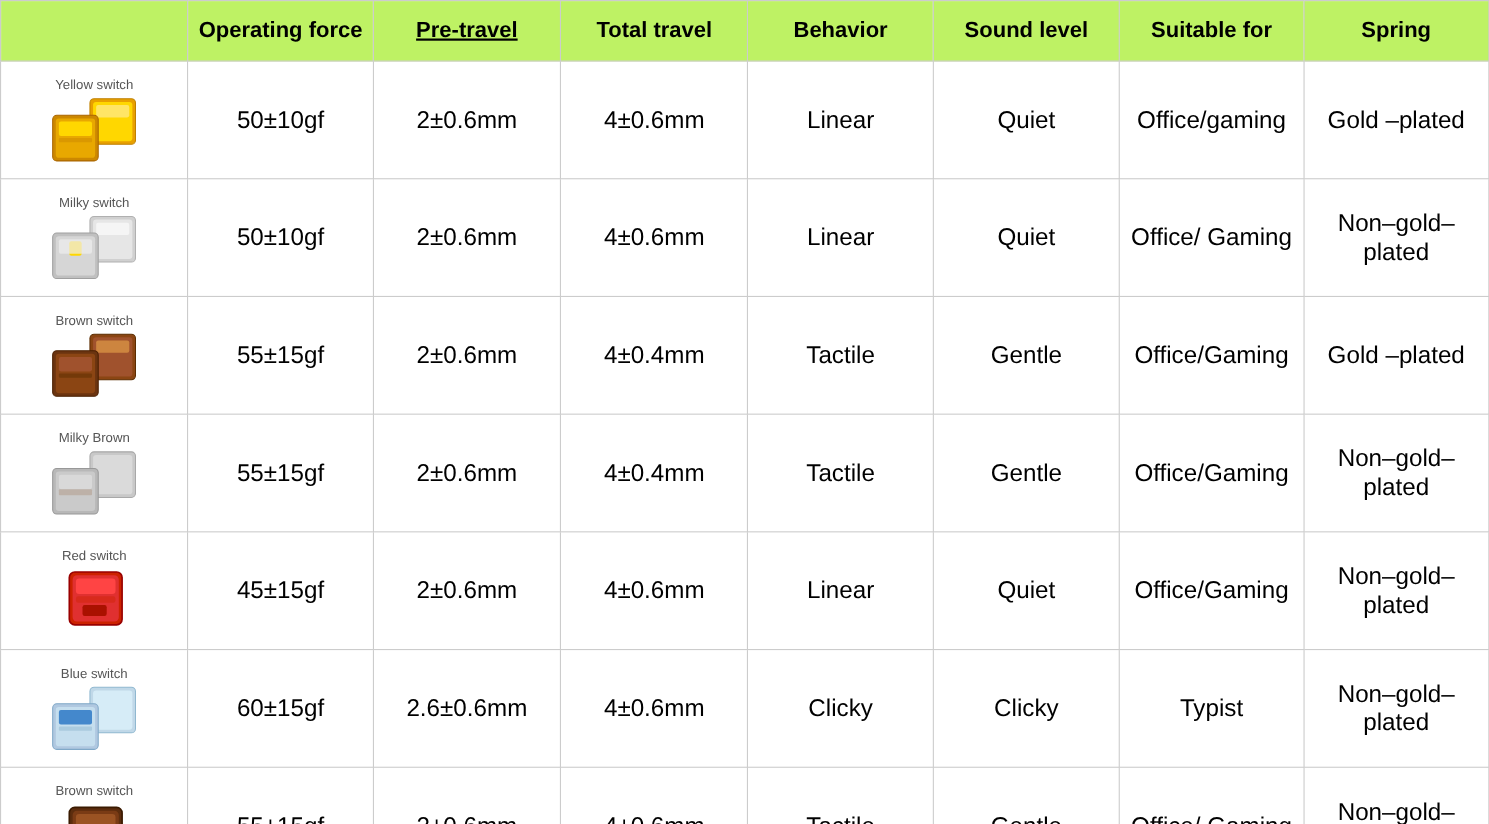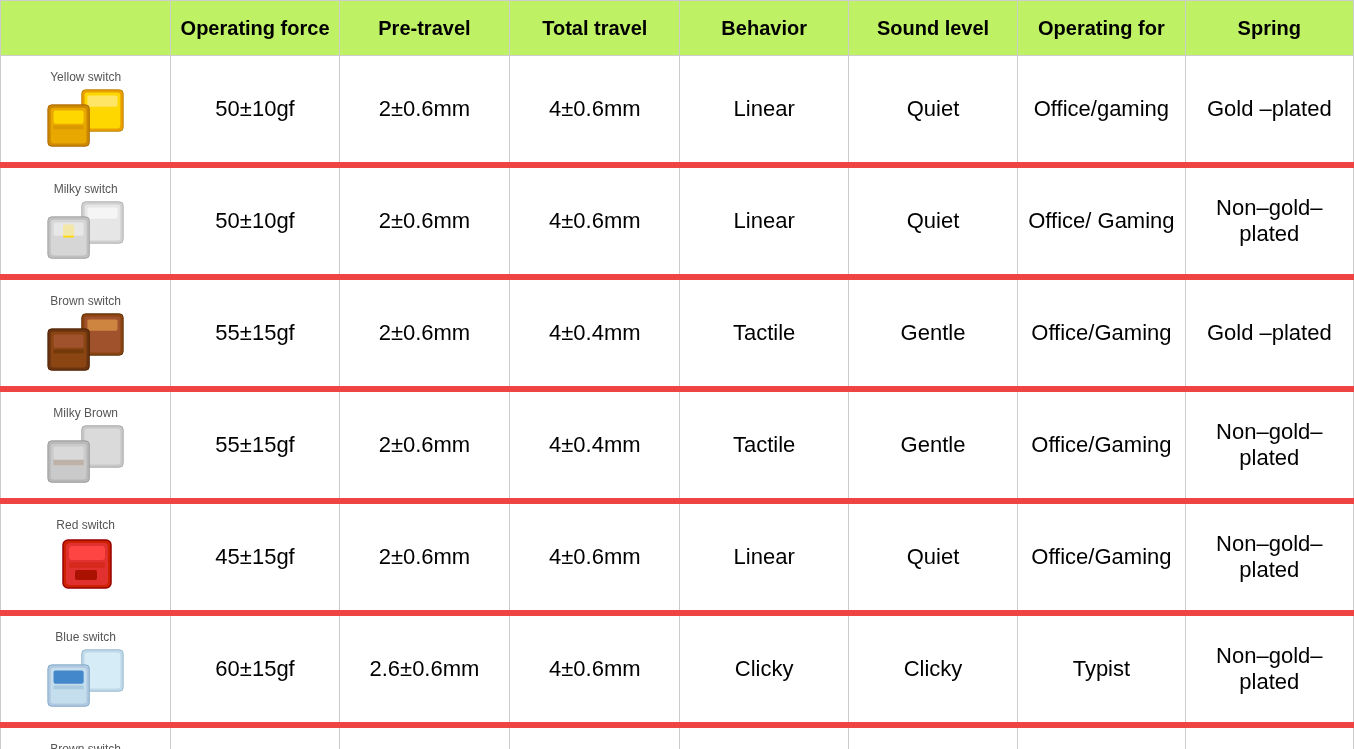--- a/index.html
+++ b/index.html
@@ -30,21 +30,21 @@
       background: #bef264;
       padding: 14px 8px;
       line-height: 1.3;
     }
     tbody td {
       font-size: 22px;
       font-weight: normal;
     }
     .col-switch { width: 170px; }
     .col-op { width: 168px; }
-    .col-pre { width: 170px; }
+    .col-pre { width: 170px; text-decoration: underline; }
     .col-total { width: 170px; }
     .col-behavior { width: 168px; }
     .col-sound { width: 169px; margin-top: 32px; }
     .col-suitable { width: 167px; }
     .col-spring { width: 168px; }
 
     .switch-cell {
       display: flex;
       flex-direction: column;
       align-items: center;
@@ -60,36 +60,36 @@
     .switch-icon {
       width: 80px;
       height: 60px;
       display: flex;
       align-items: center;
       justify-content: center;
     }
 
     tbody tr:nth-child(odd) { background: #fff; }
     tbody tr:nth-child(even) { background: #fff; }
-    tbody tr { border-bottom: 6px solid #ef4444; }
+    tbody tr { border-bottom: 1px solid #ef4444; }
   </style>
 </head>
 <body>
 
 <div class="table-wrapper">
   <table>
     <thead>
       <tr>
         <th class="col-switch"></th>
         <th class="col-op">Operating force</th>
         <th class="col-pre">Pre-travel</th>
         <th class="col-total">Total travel</th>
         <th class="col-behavior">Behavior</th>
         <th class="col-sound">Sound level</th>
-        <th class="col-suitable">Operating for</th>
+        <th class="col-suitable">Suitable for</th>
         <th class="col-spring">Spring</th>
       </tr>
     </thead>
     <tbody id="table-body">
     <tr>
           <td>
             <div class="switch-cell">
     <span class="switch-name">Yellow switch</span>
     <div class="switch-icon">
                 <svg width="85" height="65" viewBox="0 0 85 65" xmlns="http://www.w3.org/2000/svg">

